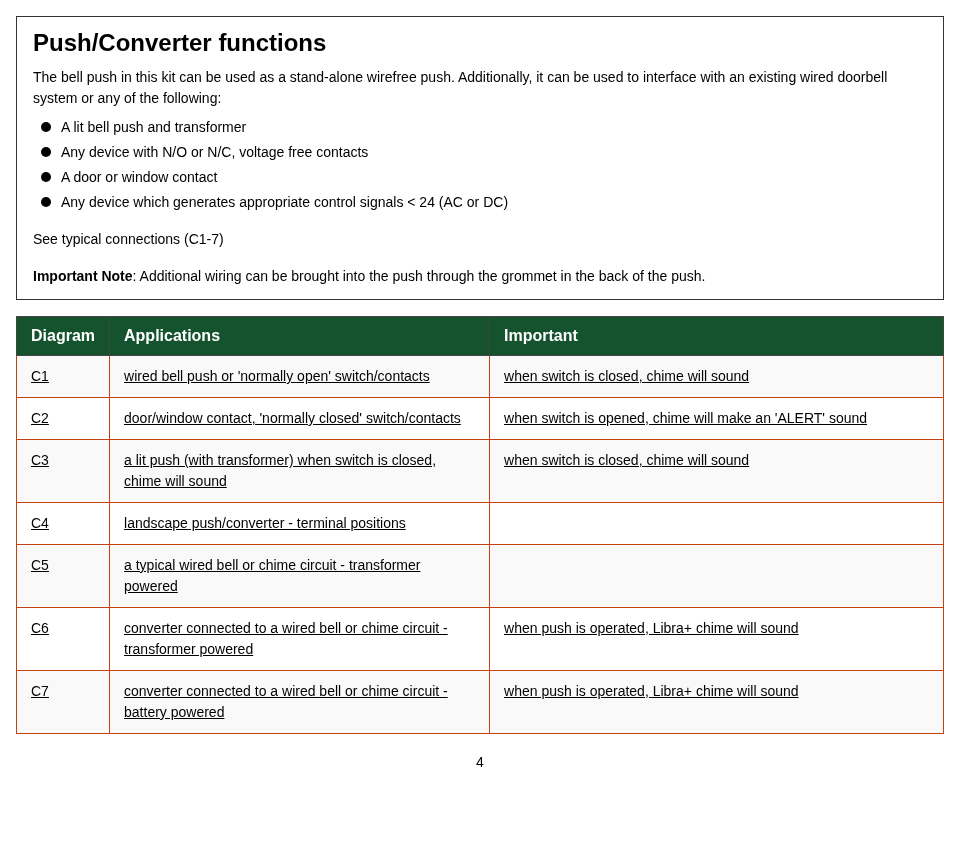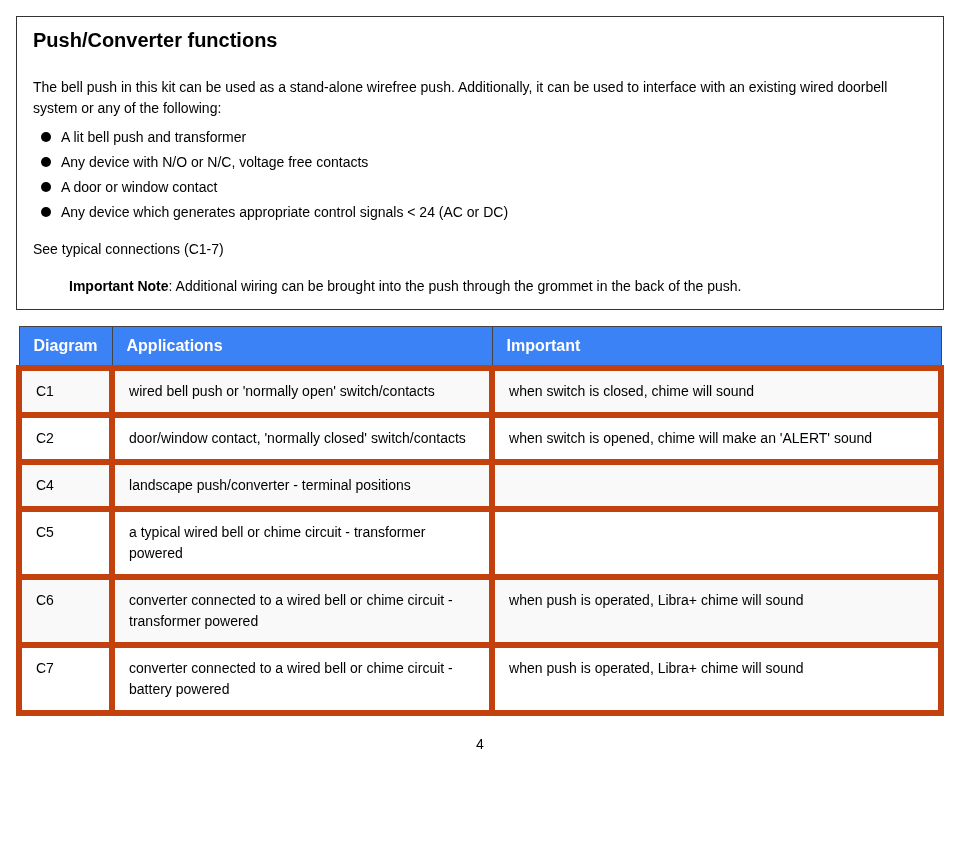--- a/index.html
+++ b/index.html
@@ -24,23 +24,23 @@
     }
 
     
     .intro-box {
       border: 1.5px solid #333;
       padding: 12px 16px;
       margin-bottom: 16px;
     }
 
     .intro-title {
-      font-size: 20px;
+      font-size: 24px;
       font-weight: bold;
-      margin-bottom: 25px;
+      margin-bottom: 10px;
     }
 
     .intro-text {
       margin-bottom: 4px;
       line-height: 1.5;
     }
 
     .bullet-list {
       list-style: none;
       margin: 8px 0 8px 8px;
@@ -65,49 +65,49 @@
     }
 
     .see-connections {
       margin: 16px 0;
       line-height: 1.5;
     }
 
     .important-note {
       margin-top: 10px;
       line-height: 1.5;
-      margin-left: 36px;
     }
 
     .important-note strong {
       font-weight: bold;
     }
 
     
     .data-table {
       width: 100%;
       border-collapse: collapse;
       border: 1.5px solid #333;
     }
 
     .data-table th {
-      background: #3b82f6;
+      background: #14532d;
       color: #fff;
       font-size: 16px;
       font-weight: bold;
       padding: 10px 14px;
       text-align: left;
       border: 1px solid #444;
     }
 
     .data-table td {
       padding: 10px 14px;
-      border: 6px solid #c2410c;
+      border: 1px solid #c2410c;
       vertical-align: top;
       line-height: 1.5;
+      text-decoration: underline;
     }
 
     .data-table tr:nth-child(odd) td {
       background: #f9f9f9;
     }
 
     .data-table tr:nth-child(even) td {
       background: #fff;
     }
 
@@ -179,20 +179,25 @@
           <td class="diagram-col">C1</td>
           <td class="applications-col">wired bell push or 'normally open' switch/contacts</td>
           <td class="operation-col">when switch is closed, chime will sound</td>
         </tr>
         <tr>
           <td class="diagram-col">C2</td>
           <td class="applications-col">door/window contact, 'normally closed' switch/contacts</td>
           <td class="operation-col">when switch is opened, chime will make an 'ALERT' sound</td>
         </tr>
         <tr>
+          <td class="diagram-col">C3</td>
+          <td class="applications-col">a lit push (with transformer) when switch is closed, chime will sound</td>
+          <td class="operation-col">when switch is closed, chime will sound</td>
+        </tr>
+        <tr>
           <td class="diagram-col">C4</td>
           <td class="applications-col">landscape push/converter -  terminal positions</td>
           <td class="operation-col"></td>
         </tr>
         <tr>
           <td class="diagram-col">C5</td>
           <td class="applications-col">a typical wired bell or chime circuit - transformer powered</td>
           <td class="operation-col"></td>
         </tr>
         <tr>

